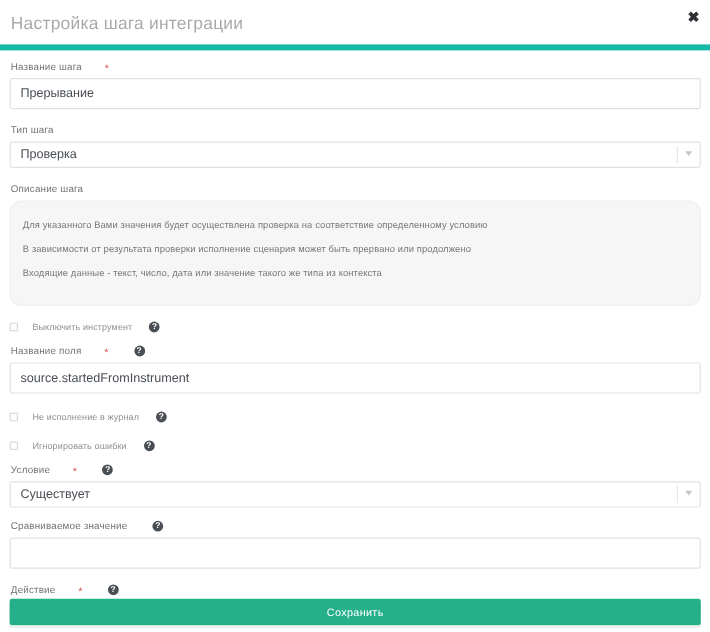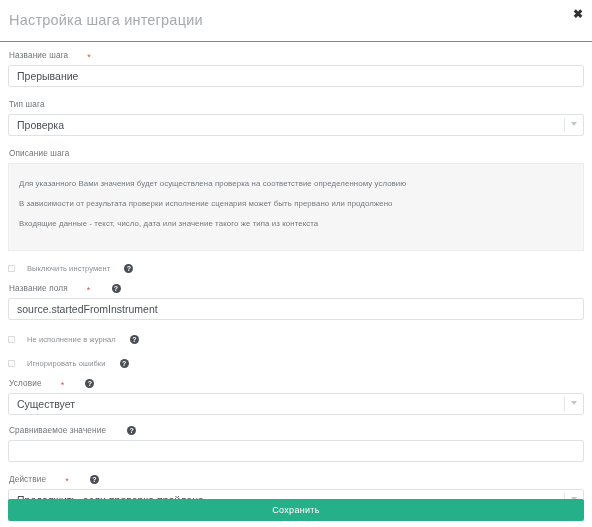--- a/index.html
+++ b/index.html
@@ -19,21 +19,21 @@
     width: 592px;
     height: 527px;
     background: #ffffff;
     box-sizing: border-box;
   }
 
   
   .dialog-header {
     position: relative;
     height: 42px;
-    border-bottom: 1px solid #14b8a6;
+    border-bottom: 5px solid #14b8a6;
     box-sizing: border-box;
   }
   .dialog-title {
     position: absolute;
     left: 9px;
     top: 12px;
     font-size: 14.5px;
     font-weight: 400;
     color: #a7aaad;
     letter-spacing: 0.2px;
@@ -97,21 +97,21 @@
   .text-input {
     width: 100%;
     height: 22px;
     box-sizing: border-box;
     border: 1px solid #dfe1e3;
     border-radius: 2px;
     background: #ffffff;
     font-family: "Liberation Sans", sans-serif;
     font-size: 10.5px;
     color: #4a4f55;
-    padding: 0 8px;
+    padding: 12px 8px;
     outline: none;
   }
   .text-input::placeholder { color: #b9bdc1; }
 
   .select-wrap {
     position: relative;
     width: 100%;
     height: 22px;
   }
   .select-box {
@@ -157,21 +157,21 @@
   }
 
   .spacer-8  { height: 8px; }
   .spacer-10 { height: 10px; }
   .spacer-12 { height: 12px; }
 
   
   .desc-panel {
     background: #f6f6f6;
     border: 1px solid #ededed;
-    border-radius: 0;
+    border-radius: 10px;
     box-sizing: border-box;
     padding: 10px 10px 12px 10px;
     min-height: 88px;
   }
   .desc-line {
     font-size: 7.8px;
     color: #73787d;
     line-height: 11px;
     padding: 4px 0 5px 0;
     letter-spacing: 0.1px;

